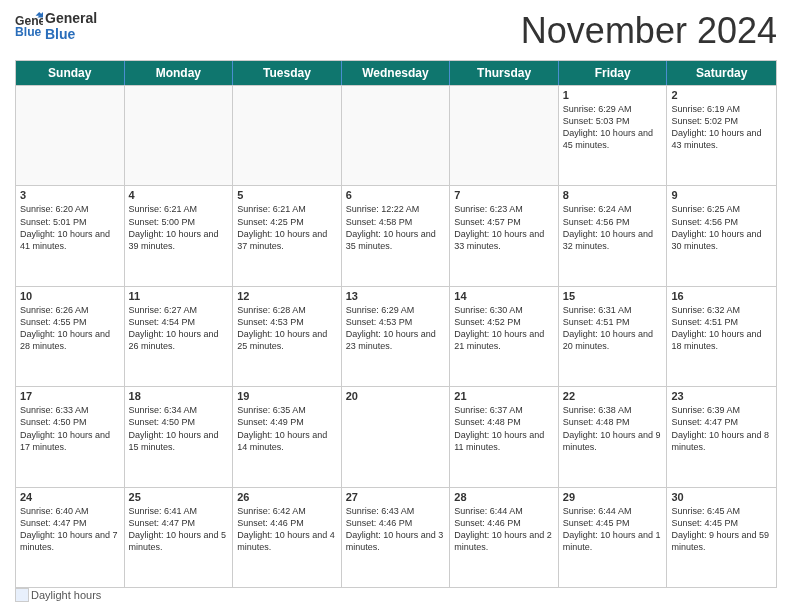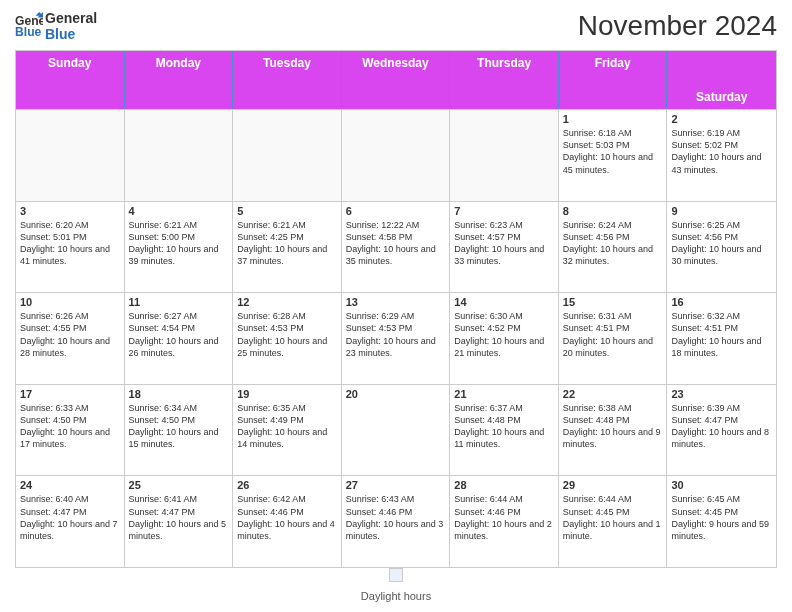--- a/index.html
+++ b/index.html
@@ -29,48 +29,48 @@
       gap: 2px;
     }
     .logo-icon {
       width: 28px;
       height: 28px;
     }
     .title-block {
       text-align: right;
     }
     .month-title {
-      font-size: 28px;
+      font-size: 36px;
       font-weight: normal;
       color: #333;
     }
     .location {
       font-size: 14px;
       color: #555;
     }
     .calendar {
       flex: 1;
       display: flex;
       flex-direction: column;
       border: 1px solid #ccc;
     }
     .cal-header {
       display: grid;
       grid-template-columns: repeat(7, 1fr);
-      background: #d946ef;
+      background: #0f766e;
     }
     .cal-header-cell {
       color: #fff;
       font-size: 12px;
       font-weight: bold;
       padding: 5px 4px;
       text-align: center;
       border-right: 1px solid #4a8ed0;
     }
-    .cal-header-cell:last-child { border-right: none; margin-top: 34px; }
+    .cal-header-cell:last-child { border-right: none; }
     .cal-body {
       flex: 1;
       display: flex;
       flex-direction: column;
     }
     .cal-row {
       display: grid;
       grid-template-columns: repeat(7, 1fr);
       flex: 1;
       border-top: 1px solid #ccc;
@@ -96,22 +96,21 @@
       font-size: 9px;
       color: #333;
       line-height: 1.35;
     }
     .footer {
       margin-top: 0;
       font-size: 11px;
       color: #555;
       display: flex;
       align-items: center;
-      gap: 8px;
-      flex-direction: column;
+      gap: 2px;
     }
     .footer-box {
       width: 14px;
       height: 14px;
       background: #e8f0fc;
       border: 1px solid #ccc;
       display: inline-block;
     }
   </style>
 </head>
@@ -148,21 +147,21 @@
     </div>
     <div class="cal-body" id="cal-body">
     <div class="cal-row">
           <div class="cal-cell empty"></div>
           <div class="cal-cell empty"></div>
           <div class="cal-cell empty"></div>
           <div class="cal-cell empty"></div>
           <div class="cal-cell empty"></div>
           <div class="cal-cell">
             <span class="day-number">1</span>
-            <div class="cell-info">Sunrise: 6:18 AM
+            <div class="cell-info">Sunrise: 6:29 AM
 Sunset: 5:03 PM
 Daylight: 10 hours and 45 minutes.</div>
           </div>
           <div class="cal-cell">
             <span class="day-number">2</span>
             <div class="cell-info">Sunrise: 6:19 AM
 Sunset: 5:02 PM
 Daylight: 10 hours and 43 minutes.</div>
           </div>
         </div>

